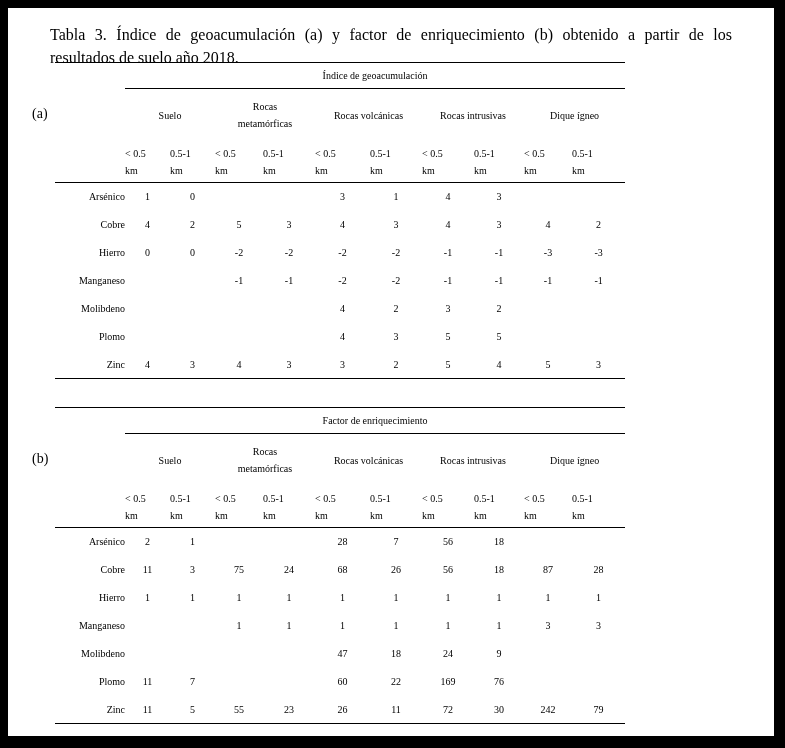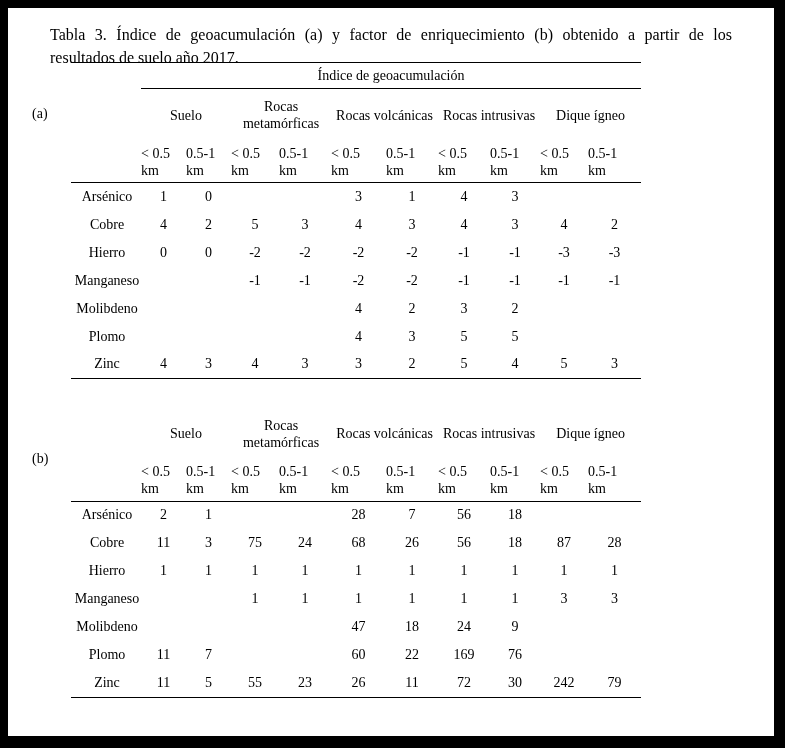--- a/index.html
+++ b/index.html
@@ -28,49 +28,49 @@
   
   .tbl-wrap { position: absolute; left: 47px; }
   .wrap-a { top: 54px; }
   .wrap-b { top: 399px; }
   .side-label {
     position: absolute; left: -23px; top: 44px;
     font-size: 14px; line-height: 16px;
   }
   table.datatable {
     border-collapse: collapse; table-layout: fixed;
-    width: 570px; font-size: 14px; color: var(--text, #000); margin-left: 16px;
+    width: 570px; font-size: 10px; color: var(--text, #000);
   }
   td { padding: 0; }
   .cap-row td { border-top: 1.5px solid var(--rule, #000); height: 26px; }
   td.caption {
     border-bottom: 1.5px solid var(--rule, #000);
     text-align: center; vertical-align: middle; line-height: 17px;
   }
   .group-row td {
     height: 53px; text-align: center; vertical-align: middle;
     white-space: pre-line; line-height: 17px;
   }
   .sub-row td {
     height: 41px; vertical-align: middle;
     white-space: pre-line; line-height: 17px;
     border-bottom: 1.5px solid var(--rule, #000);
   }
   tbody td { height: 28px; text-align: center; vertical-align: middle; }
-  tbody td.rowlabel { text-align: center; padding-left: 2px; }
+  tbody td.rowlabel { text-align: right; padding-left: 2px; }
   tbody tr:last-child td { border-bottom: 1.5px solid var(--rule, #000); }
 </style>
 </head>
 <body>
 
 <div class="canvas">
 
   <div class="doc-title">
     <div class="jline">Tabla 3. Índice de geoacumulación (a) y factor de enriquecimiento (b) obtenido a partir de los</div>
-    <div>resultados de suelo año 2017.</div>
+    <div>resultados de suelo año 2018.</div>
   </div>
 
   <div class="tbl-wrap wrap-a">
     <span class="side-label">(a)</span>
     <table class="datatable">
       <colgroup>
         <col style="width:70px">
           <col style="width:45px">
           <col style="width:45px">
           <col style="width:48px">
@@ -226,20 +226,24 @@
           <col style="width:48px">
           <col style="width:52px">
           <col style="width:55px">
           <col style="width:52px">
           <col style="width:52px">
           <col style="width:50px">
           <col style="width:48px">
           <col style="width:53px">
       </colgroup>
       <thead>
+        <tr class="cap-row">
+          <td class="lead"></td>
+          <td class="caption" colspan="10">Factor de enriquecimiento</td>
+        </tr>
         <tr class="group-row">
           <td></td>
           <td colspan="2">Suelo</td>
           <td colspan="2">Rocas
 metamórficas</td>
           <td colspan="2">Rocas volcánicas</td>
           <td colspan="2">Rocas intrusivas</td>
           <td colspan="2">Dique ígneo</td>
         </tr>
         <tr class="sub-row">

